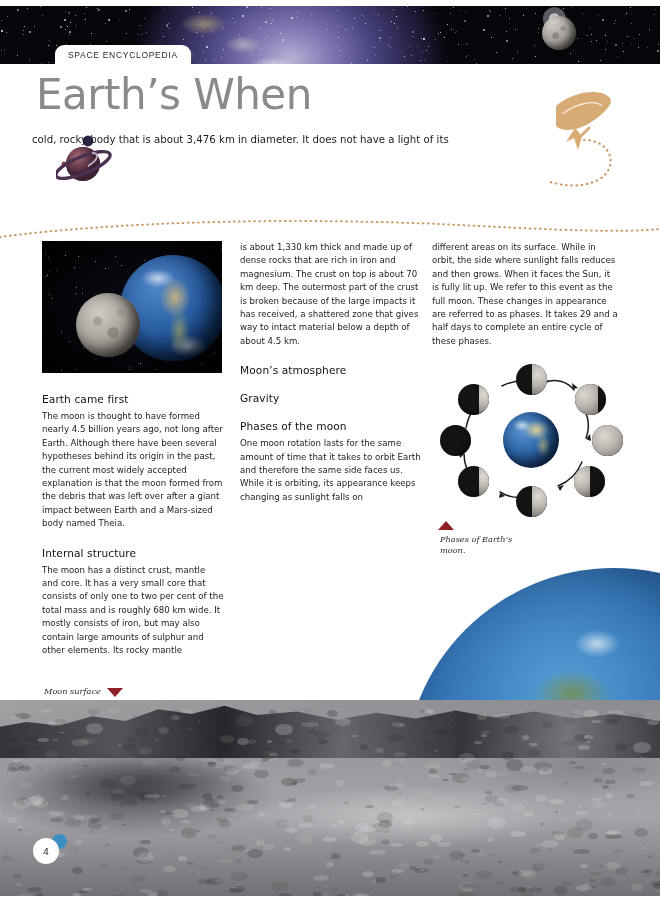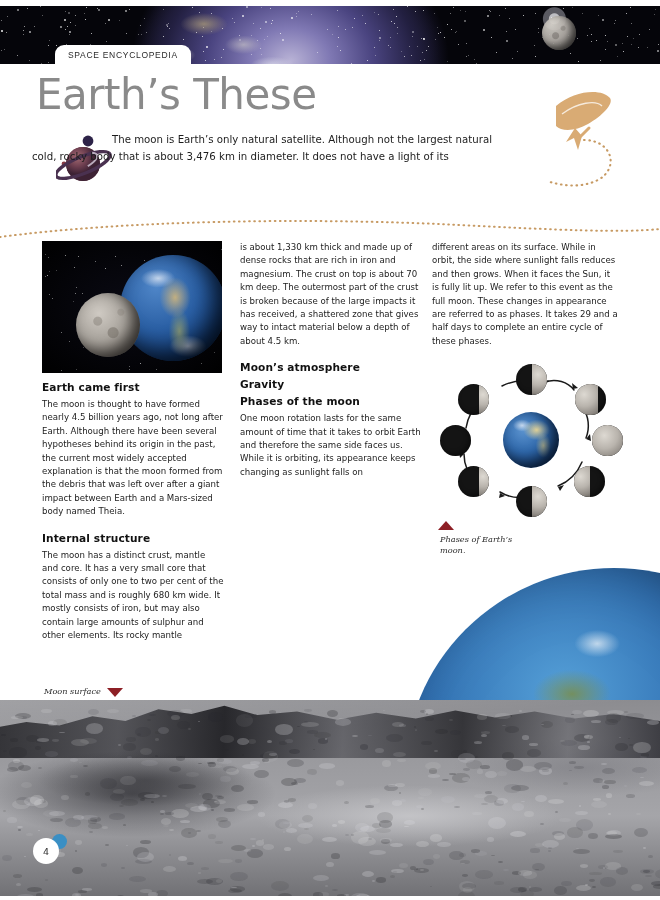--- a/index.html
+++ b/index.html
@@ -109,22 +109,22 @@
     content:""; position:absolute; inset:0; border-radius:50%;
     background:
       radial-gradient(circle at 58% 62%, rgba(110,104,96,.5) 0 5px, transparent 6px),
       radial-gradient(circle at 34% 44%, rgba(120,114,106,.4) 0 4px, transparent 5px),
       radial-gradient(circle at 70% 30%, rgba(130,124,116,.35) 0 3px, transparent 4px);
   }
 
   
   .col { position:absolute; font-family:"DejaVu Sans", sans-serif; color:#1c1c1c; }
   .col h3 {
-    font-size:10.6px; font-weight:700; color:#111;
-    margin:4px 0 5px 0; letter-spacing:.1px;
+    font-size:10.6px; font-weight:400; color:#111;
+    margin:16px 0 5px 0; letter-spacing:.1px;
   }
   .col p { font-size:8.6px; line-height:13.4px; margin:0 0 13px 0; }
   .col p:last-child { margin-bottom:0; }
   #col1 { left:42px; top:377px; width:182px; }
   #col2 { left:240px; top:241px; width:182px; }
   #col3 { left:432px; top:241px; width:186px; }
 
   
   .cap {
     position:absolute; font-family:"DejaVu Serif", serif; font-style:italic;
@@ -494,21 +494,21 @@
         <i style="left:633.1px;top:31.7px;width:1px;height:1px;opacity:0.38"></i>
       </div>
     <div class="banner-earth-land"></div>
     <div class="banner-moon"></div>
   </div>
 
   <div class="tab-chip">
     <span>SPACE ENCYCLOPEDIA</span>
   </div>
 
-  <div class="title">Earth’s These</div>
+  <div class="title">Earth’s When</div>
 
   <div class="sat-deco">
     <svg width="110" height="150" viewBox="0 0 110 150">
       <path d="M8 22 C26 6, 54 4, 62 14 C66 20, 54 32, 40 40 C28 47, 14 48, 8 42 Z" fill="#d9ab74"></path>
       <path d="M14 30 C30 18, 48 16, 54 22" stroke="#fff" stroke-width="1.4" fill="none" opacity=".75"></path>
       <path d="M27 44 L34 52 L30 66 L26 54 L18 58 Z" fill="#d9ab74"></path>
       <path d="M33 52 L41 44" stroke="#d9ab74" stroke-width="3" stroke-linecap="round"></path>
       <path d="M36 56 C64 56, 72 84, 50 96 C26 108, -4 98, -22 88" stroke="#c79a63" stroke-width="2.1" fill="none" stroke-linecap="round" stroke-dasharray="0.6 4.6"></path>
     </svg>
   </div>
@@ -525,21 +525,20 @@
           <stop offset="55%" stop-color="#6e3f50"></stop>
           <stop offset="100%" stop-color="#3d2234"></stop>
         </radialGradient>
       </defs>
       <ellipse cx="27" cy="33" rx="29" ry="8.4" fill="none" stroke="#4a3150" stroke-width="3.4" transform="rotate(-22 27 33)"></ellipse>
       <path d="M40 25 a29 8.4 0 0 1 -9 11" fill="none" stroke="#cfc3d4" stroke-width="2" transform="rotate(-22 27 33)" opacity=".85"></path>
     </svg>
   </div>
 
   <div class="intro">
-    <p class="ind1">The moon is Earth’s only natural satellite. Although not the largest natural</p>
     <p>cold, rocky body that is about 3,476 km in diameter. It does not have a light of its</p>
   </div>
 
   <div class="divider">
     <svg width="660" height="26" viewBox="0 0 660 26">
       <path d="M0 22 C120 6, 300 2, 460 10 C560 15, 620 18, 660 14" stroke="#c79a63" stroke-width="2" fill="none" stroke-linecap="round" stroke-dasharray="0.7 4.4"></path>
     </svg>
   </div>
 
   <div class="em-photo">

